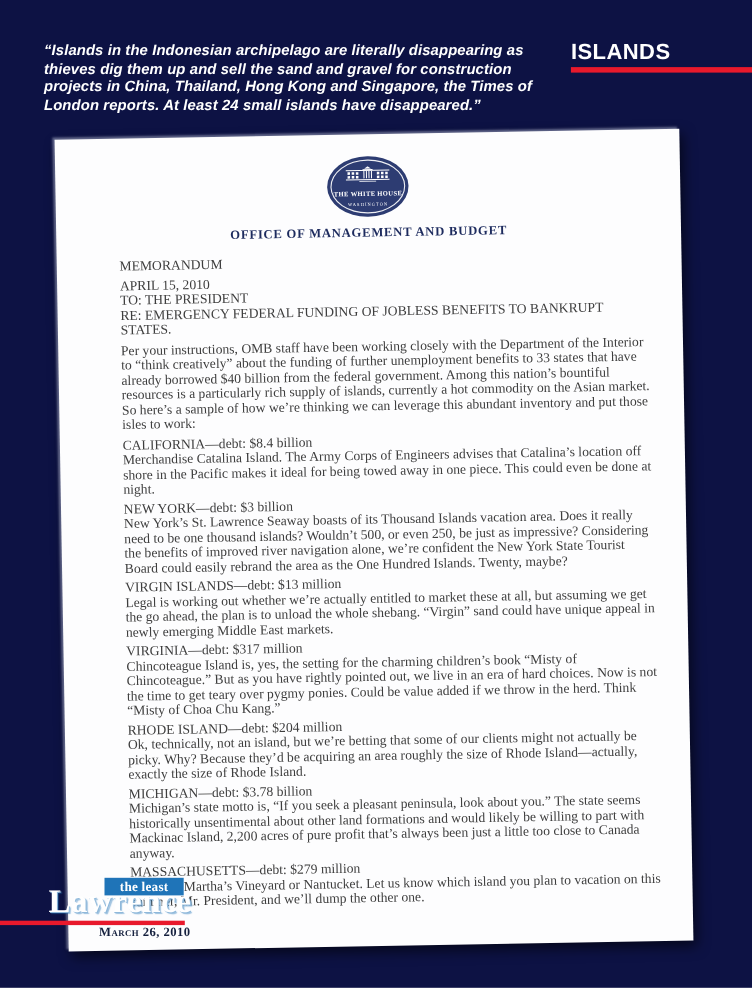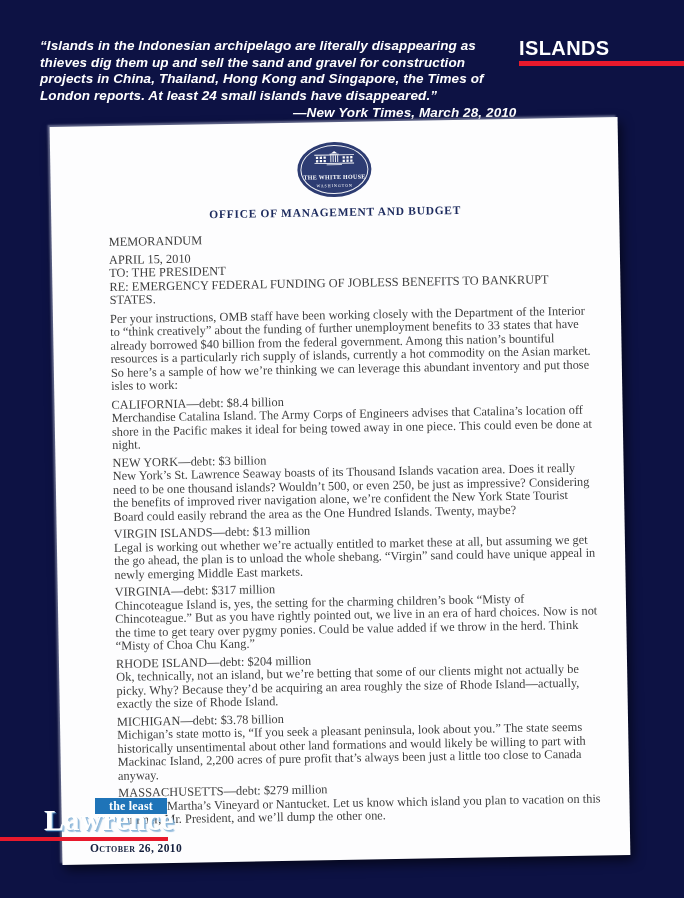--- a/index.html
+++ b/index.html
@@ -101,21 +101,20 @@
     color:#15203e;font-weight:bold;font-size:11.5px;
     font-variant:small-caps;letter-spacing:0.4px;
     z-index:8;
   }
 </style>
 </head>
 <body>
 
 <div class="quote">
   <span>“Islands in the Indonesian archipelago are literally disappearing as thieves dig them up and sell the sand and gravel for construction projects in China, Thailand, Hong Kong and Singapore, the Times of London reports. At least 24 small islands have disappeared.”</span>
-  <div class="quote-attr">—New York Times, March 28, 2010</div>
 </div>
 <div class="parody">ISLANDS</div>
 <div class="parody-rule"></div>
 
 <div class="paper">
 
   <div class="seal">
     <span class="seal-house">
       <svg width="46" height="16" viewBox="0 0 60 21" xmlns="http://www.w3.org/2000/svg">
         <g fill="#ffffff">
@@ -185,13 +184,13 @@
     <div class="sec">
       <div>MASSACHUSETTS—debt: $279 million</div>
       <div>Solution: Martha’s Vineyard or Nantucket. Let us know which island you plan to vacation on this summer, Mr. President, and we’ll dump the other one.</div>
     </div>
   </div>
 </div>
 
 <div class="ws-box">the least</div>
 <div class="ws-main">Lawrence</div>
 <div class="ws-rule"></div>
-<div class="ws-date">October 26, 2010</div>
+<div class="ws-date">March 26, 2010</div>
 
 </body></html>

